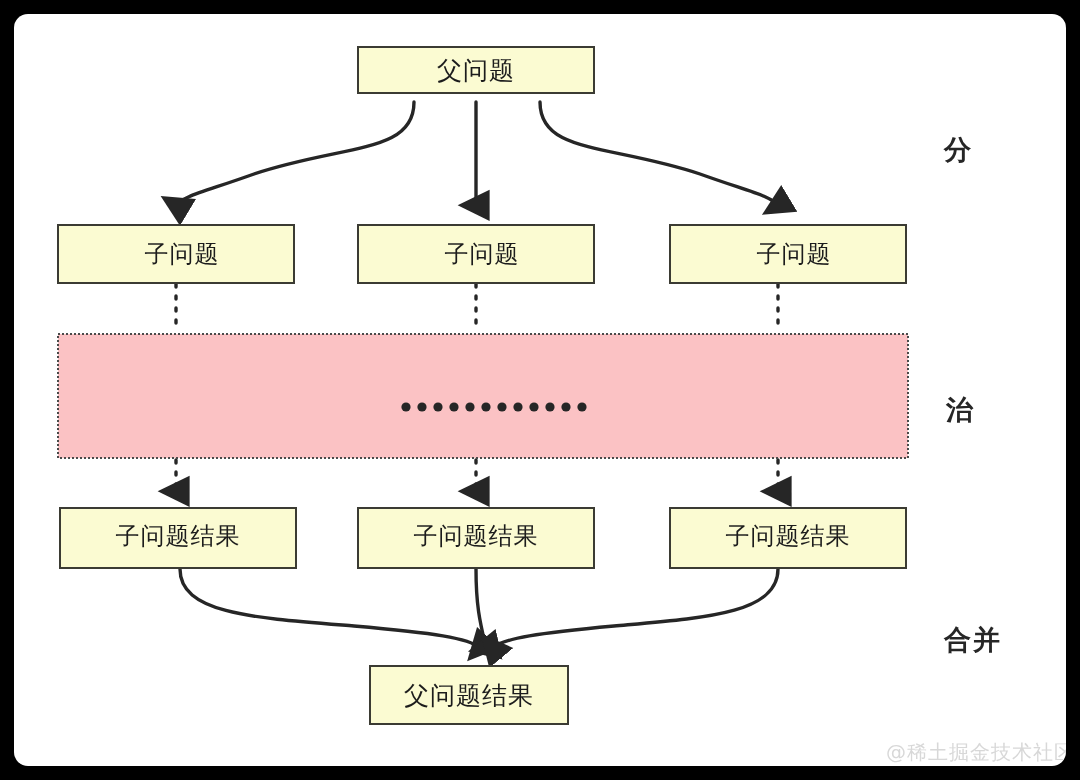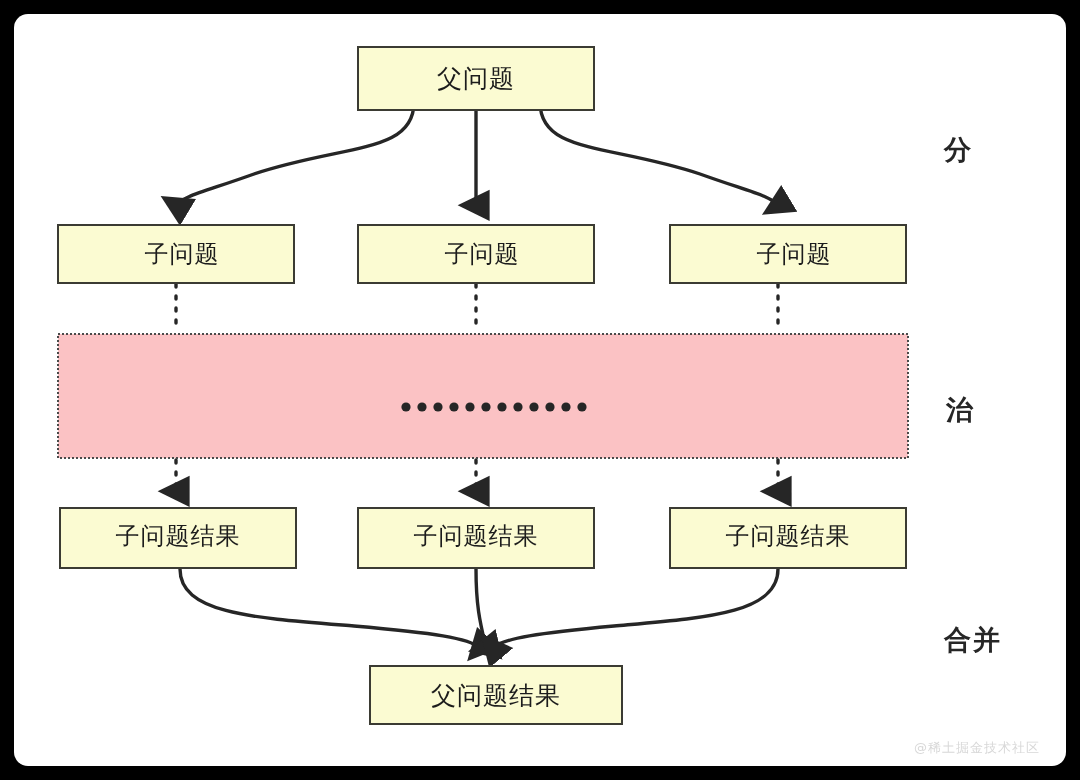--- a/index.html
+++ b/index.html
@@ -55,24 +55,23 @@
     position: absolute;
     color: #262626;
     font-size: 27px;
     font-weight: bold;
     letter-spacing: 2px;
     white-space: nowrap;
   }
   .watermark {
     position: absolute;
     color: #d8d8d8;
-    font-size: 13px;
+    font-size: 20px;
     letter-spacing: 1px;
     white-space: nowrap;
-    margin-left: 28px;
   }
 </style>
 </head>
 <body>
 
 <div id="canvas">
   <div id="card">
 
     <svg class="svg-layer" viewBox="0 0 1052 752">
       <defs>
@@ -115,21 +114,21 @@
         <circle cx="472" cy="393" r="4.6"></circle>
         <circle cx="488" cy="393" r="4.6"></circle>
         <circle cx="504" cy="393" r="4.6"></circle>
         <circle cx="520" cy="393" r="4.6"></circle>
         <circle cx="536" cy="393" r="4.6"></circle>
         <circle cx="552" cy="393" r="4.6"></circle>
         <circle cx="568" cy="393" r="4.6"></circle>
       </g>
     </svg>
 
-    <div class="node" style="left:343px; top:32px; width:238px; height:65px;">
+    <div class="node" style="left:343px; top:32px; width:238px; height:48px;">
       <span>父问题</span>
     </div>
 
     <div class="node node-sub" style="left:43px; top:210px; width:238px; height:60px;">
       <span>子问题</span>
     </div>
     <div class="node node-sub" style="left:343px; top:210px; width:238px; height:60px;">
       <span>子问题</span>
     </div>
     <div class="node node-sub" style="left:655px; top:210px; width:238px; height:60px;">
@@ -139,21 +138,21 @@
     <div class="node node-res" style="left:45px; top:493px; width:238px; height:62px;">
       <span>子问题结果</span>
     </div>
     <div class="node node-res" style="left:343px; top:493px; width:238px; height:62px;">
       <span>子问题结果</span>
     </div>
     <div class="node node-res" style="left:655px; top:493px; width:238px; height:62px;">
       <span>子问题结果</span>
     </div>
 
-    <div class="node" style="left:355px; top:651px; width:254px; height:60px;">
+    <div class="node" style="left:355px; top:651px; width:200px; height:60px;">
       <span>父问题结果</span>
     </div>
 
     <div class="phase-label" style="left:930px; top:118px;">分</div>
     <div class="phase-label" style="left:932px; top:378px;">治</div>
     <div class="phase-label" style="left:930px; top:608px;">合并</div>
 
     <div class="watermark" style="left:872px; top:725px;">@稀土掘金技术社区</div>
 
   </div>

